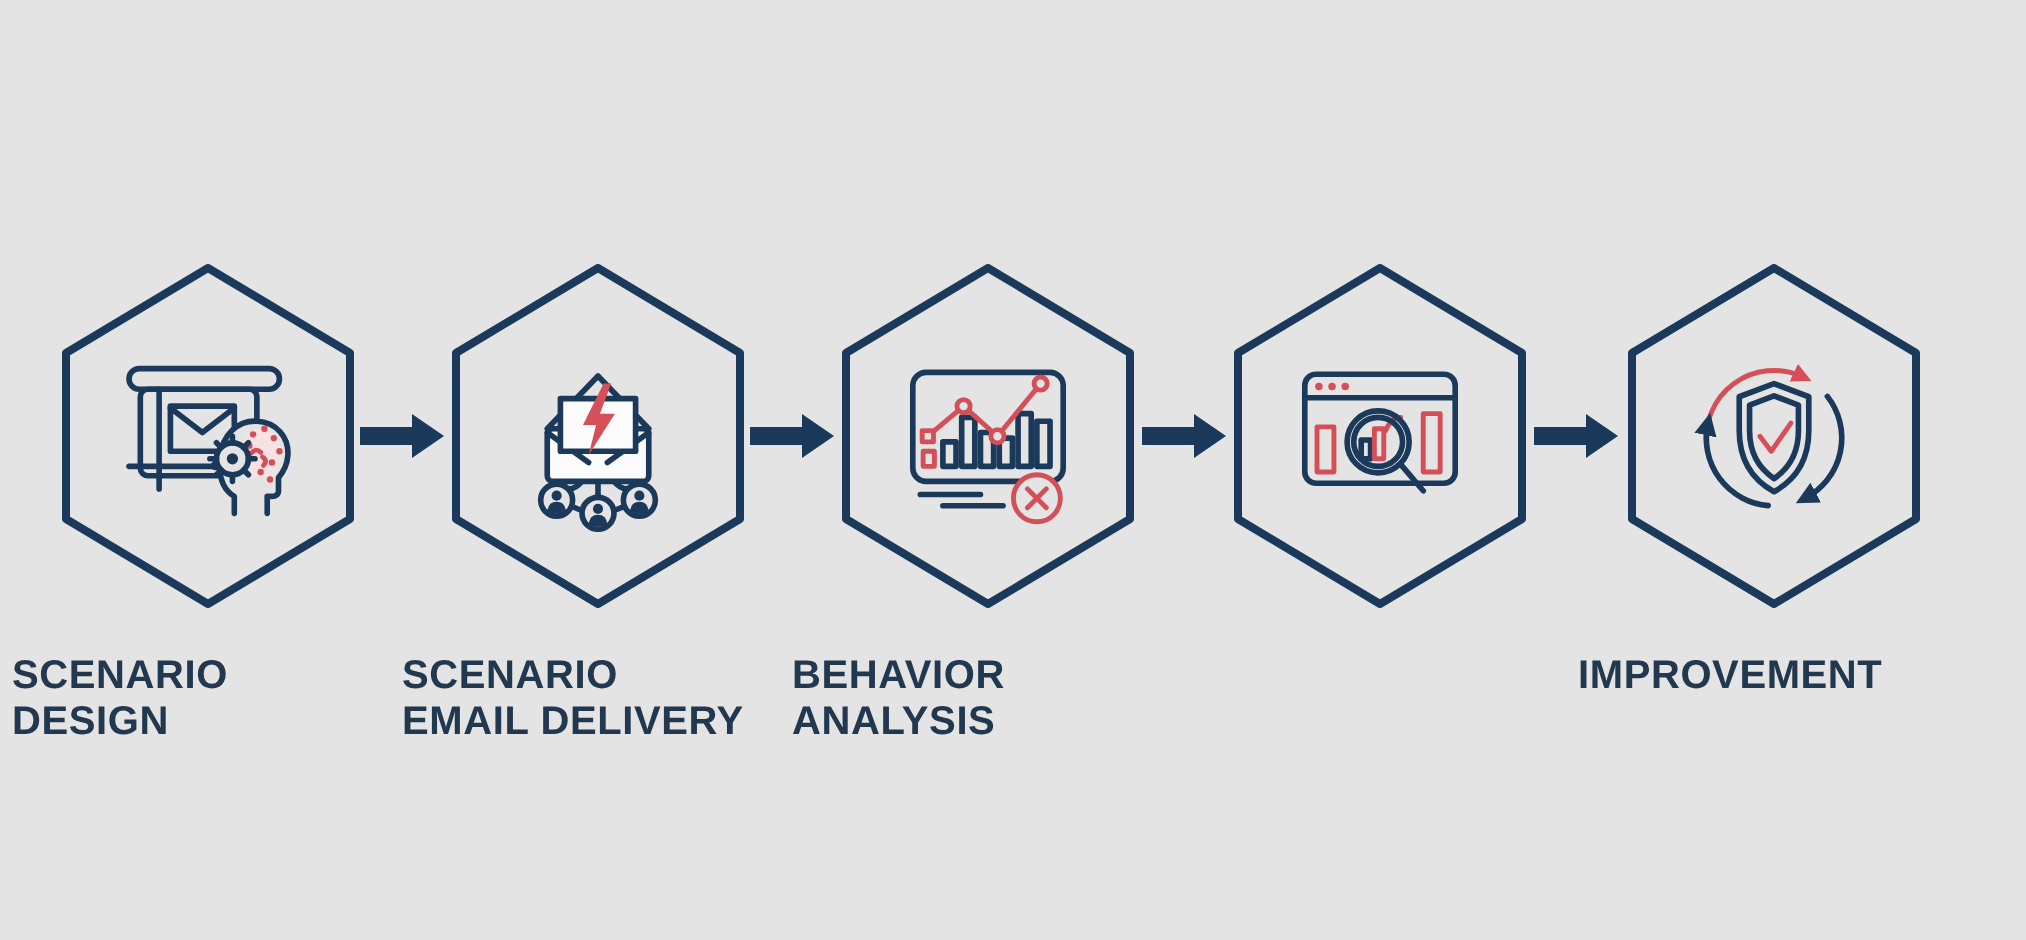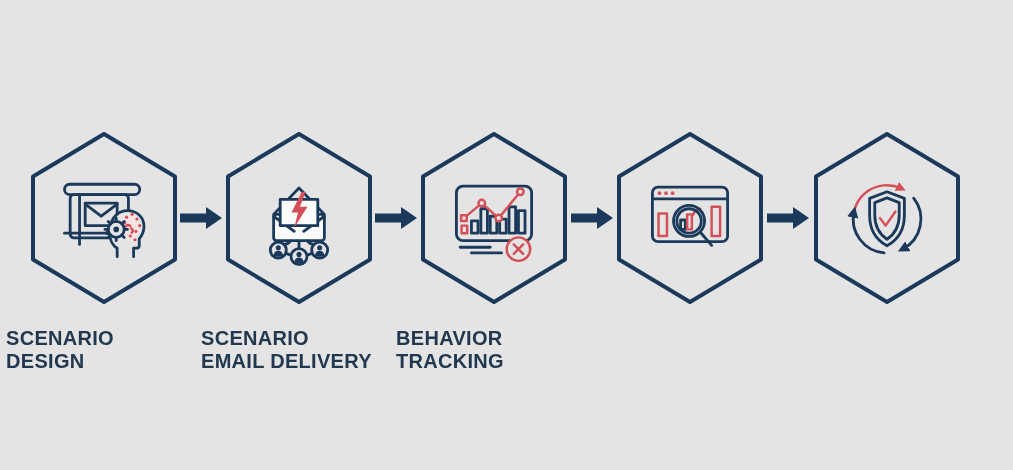--- a/index.html
+++ b/index.html
@@ -131,21 +131,21 @@
       <path class="sr" d="M18,48 L37,32 L55,48 L78,20" stroke-width="2.8"></path>
       <rect class="sr bgfill" x="15" y="45" width="6" height="6" stroke-width="2.4"></rect>
       <circle class="sr bgfill" cx="37" cy="32" r="3.5"></circle>
       <circle class="sr bgfill" cx="55" cy="48" r="3.5"></circle>
       <circle class="sr bgfill" cx="78" cy="20" r="3.5"></circle>
       <path class="sn" d="M14,79 H46 M26,85 H58"></path>
       <circle class="sr bgfill" cx="76" cy="81" r="12.5" stroke-width="3"></circle>
       <path class="sr" d="M71,76 L81,86 M81,76 L71,86" stroke-width="3"></path>
     </svg>
     <div class="label">BEHAVIOR
-TRACKING</div>
+ANALYSIS</div>
   </div>
 
   <svg class="arrow" style="left:571px" viewBox="0 0 42 26">
     <path d="M0,8.5 H26 V2 L42,13 L26,24 V17.5 H0 Z"></path>
   </svg>
 
   <div class="step" style="left:592px">
     <svg class="hex" width="146" height="172" viewBox="0 0 146 172">
       <polygon points="73,2 144,44.5 144,127.5 73,170 2,127.5 2,44.5"></polygon>
     </svg>
@@ -175,15 +175,16 @@
       <polygon points="73,2 144,44.5 144,127.5 73,170 2,127.5 2,44.5"></polygon>
     </svg>
     <svg class="icon" viewBox="0 0 100 100">
       <path class="sr" d="M14.3,54 A36,36 0 0 1 65.2,16.4" marker-end="url(#ah-r)"></path>
       <path class="sn" d="M78.4,26.8 A36,36 0 0 1 66.9,80.8" stroke-width="3" marker-end="url(#ah-n)"></path>
       <path class="sn" d="M46.9,84.9 A36,36 0 0 1 14.8,41.5" stroke-width="3" marker-end="url(#ah-n)"></path>
       <path class="sn bgfill" d="M50,20 L68.5,27 V45 C68.5,62 61,71.5 50,77.5 C39,71.5 31.5,62 31.5,45 V27 Z" stroke-width="3.2"></path>
       <path class="sn" d="M50,26.5 L63,31.5 V45 C63,58 57.5,65.5 50,70.5 C42.5,65.5 37,58 37,45 V31.5 Z" stroke-width="2.4"></path>
       <path class="sr" d="M42.5,48 L48.5,56 L59,41" stroke-width="3.4"></path>
     </svg>
+    <div class="label">IMPROVEMENT</div>
   </div>
 
 </div>
 
 </body></html>

